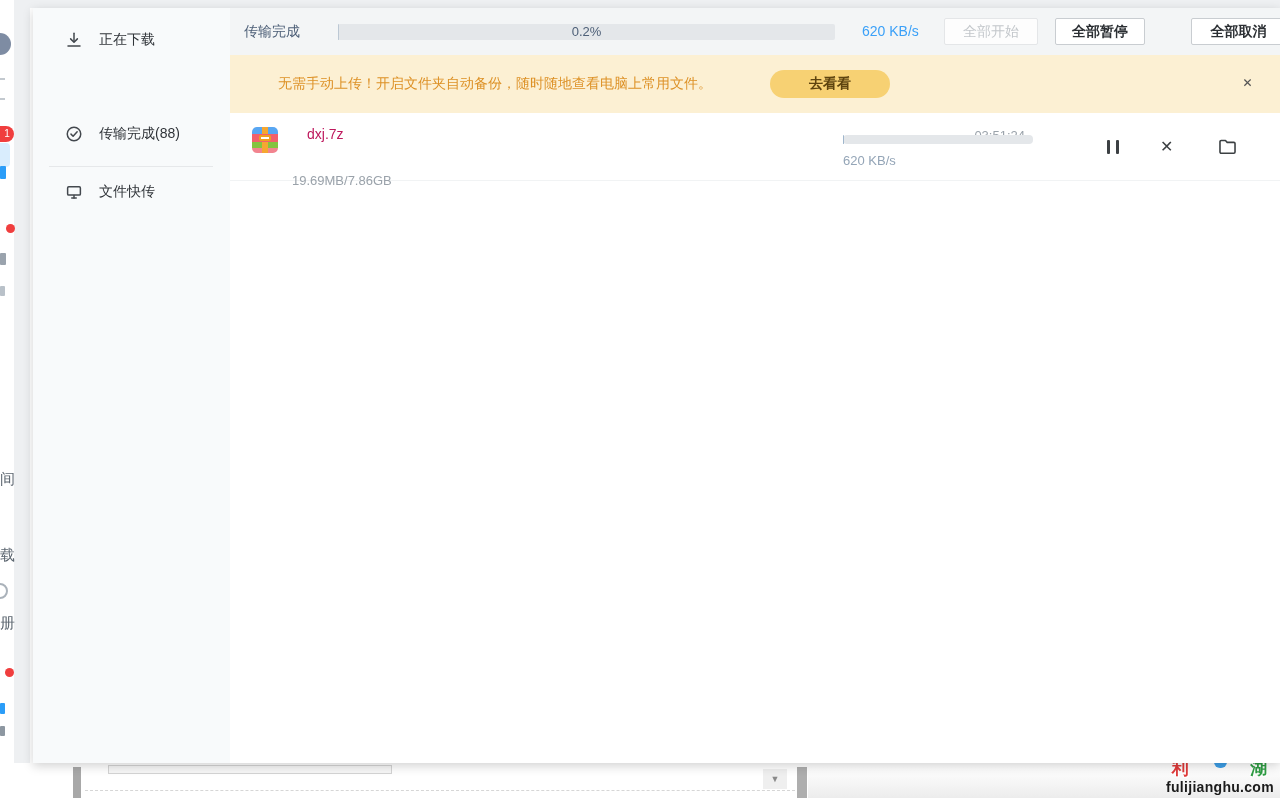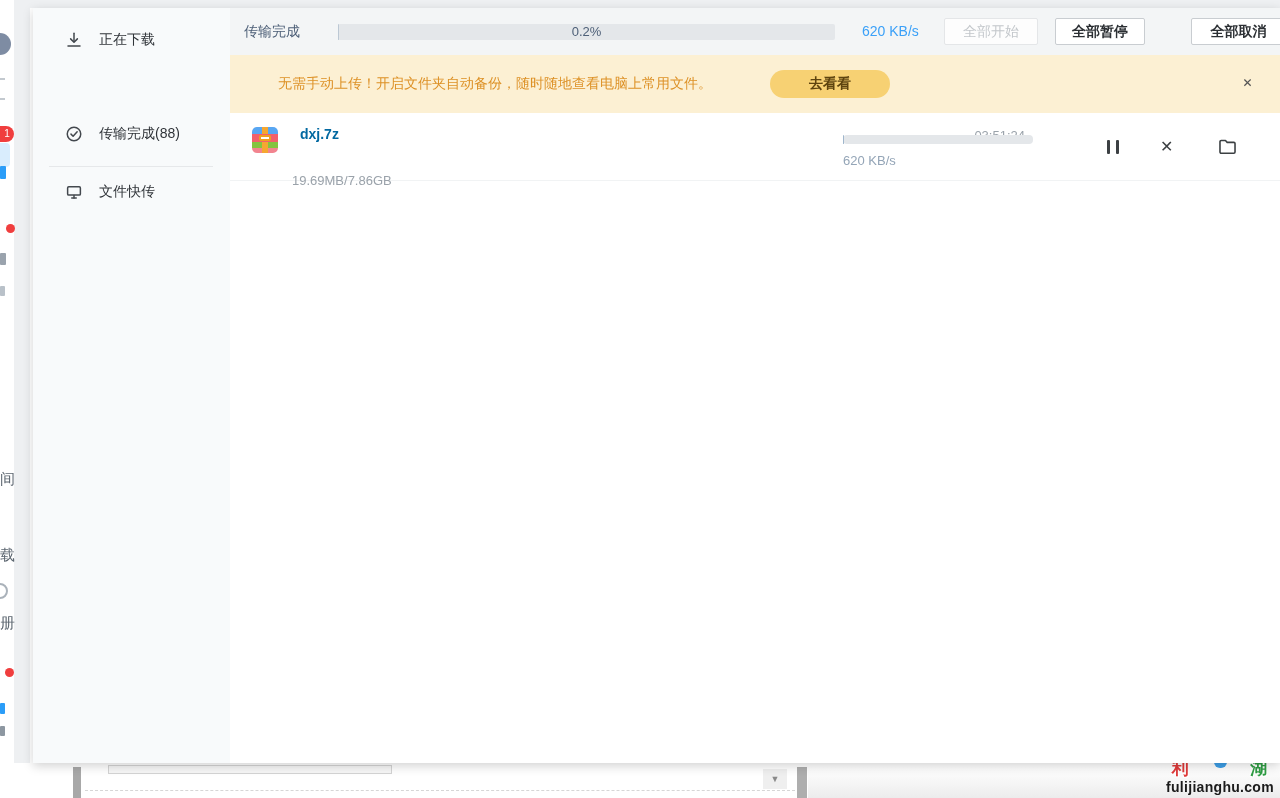--- a/index.html
+++ b/index.html
@@ -103,21 +103,21 @@
   .f-icon { position:absolute; left:22px; top:14px; width:26px; height:26px; border-radius:5px;
     overflow:hidden; }
   .f-icon .r1 { position:absolute; left:0; top:0; width:100%; height:7px; background:#58a6f2; }
   .f-icon .r2 { position:absolute; left:0; top:7px; width:100%; height:8px; background:#f2606c; }
   .f-icon .r3 { position:absolute; left:0; top:15px; width:100%; height:6px; background:#85c340; }
   .f-icon .r4 { position:absolute; left:0; top:21px; width:100%; height:5px; background:#f2848f; }
   .f-icon .strap-t { position:absolute; left:10px; top:0; width:6px; height:7px; background:#f5a731; }
   .f-icon .strap-b { position:absolute; left:10px; top:15px; width:6px; height:11px; background:#f5a731; }
   .f-icon .buckle { position:absolute; left:7px; top:8px; width:12px; height:6px;
     background:#fff; border:2px solid #f0a020; border-radius:2px; }
-  .f-name { position:absolute; left:70px; top:13px; font-size:14px; font-weight:700; color:#0369a1; }
+  .f-name { position:absolute; left:77px; top:13px; font-size:14px; font-weight:400; color:#be185d; }
   .f-size { position:absolute; left:62px; top:35px; font-size:13px; color:#9aa2aa;margin-top:25px; }
   .f-time { position:absolute; left:700px; top:15px; width:95px; text-align:right;
     font-size:13px; color:#9aa2aa; }
   .f-track { position:absolute; left:613px; top:22px; width:190px; height:9px;
     background:#e4e7ea; border-radius:4px; }
   .f-fill { position:absolute; left:0; top:0; bottom:0; background:#9fb6cc; border-radius:4px; }
   .f-speed { position:absolute; left:613px; top:40px; font-size:13px; color:#94a5b7; }
   .f-pause { position:absolute; left:877px; top:27px; width:16px; height:14px;
     display:flex; gap:6px; cursor:pointer; }
   .f-pause i { width:3px; height:14px; background:#3c4043; border-radius:1px; }

